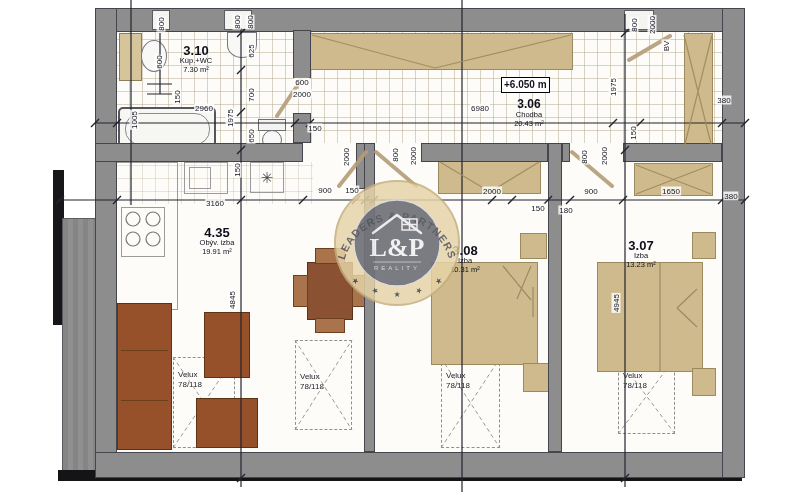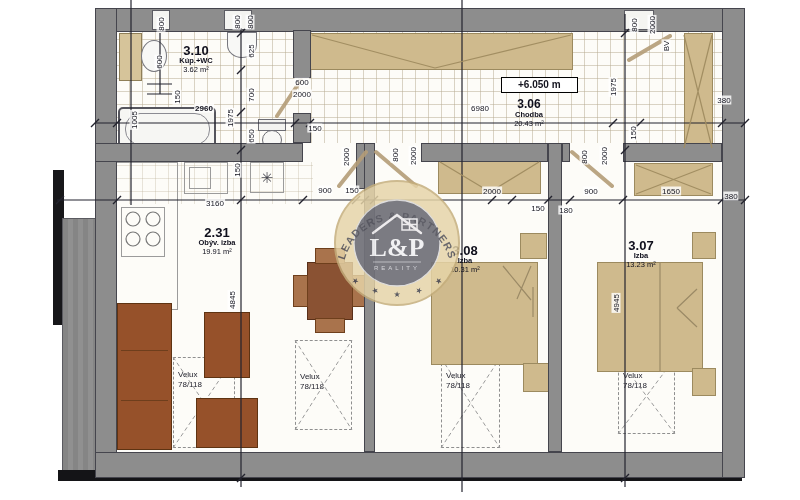--- a/index.html
+++ b/index.html
@@ -21,24 +21,24 @@
     repeating-linear-gradient(0deg, transparent 0 12px, rgba(182,170,144,.3) 12px 13px),
     repeating-linear-gradient(90deg, transparent 0 12px, rgba(182,170,144,.3) 12px 13px);}
   .stripes{background:repeating-linear-gradient(90deg,#858585 0 5px,#909090 5px 10px);
            border:1px solid #5a5a60;}
   .velux{border:1.5px dashed #8f8f8f;background:transparent;}
   .velux-label{position:absolute;left:4px;font-size:8px;line-height:10px;color:#23232e;}
   .dim{position:absolute;font-size:8px;line-height:9px;color:#14141f;white-space:nowrap;
        transform:translate(-50%,-50%);background:rgba(255,255,255,.82);padding:0 1px;}
   .room-label{position:absolute;text-align:center;color:#0f0f1c;transform:translateX(-50%);white-space:nowrap;}
   .room-id{font-size:13px;font-weight:bold;line-height:13px;}
-  .room-name{font-size:7.5px;line-height:8.5px;font-weight:bold;}
+  .room-name{font-size:7.5px;line-height:8.5px;}
   .room-area{font-size:7.5px;line-height:8.5px;}
   #level-box{position:absolute;left:501px;top:77px;border:1.5px solid #000;background:rgba(255,255,255,.95);
-       font-size:10px;font-weight:bold;padding:2px 16px;line-height:10px;}
+       font-size:10px;font-weight:bold;padding:2px 2px;line-height:10px;}
   .sline{position:absolute;left:3px;right:3px;height:0;border-top:1.5px solid #6e3e1c;}
   svg{position:absolute;left:0;top:0;overflow:visible;}
 </style>
 </head>
 <body>
 
 <div id="stage">
 
   <div class="abs" style="left:117px;top:30px;width:605px;height:422px;background:#fdfcf8;"></div>
   <div class="abs tiles" style="left:117px;top:30px;width:605px;height:113px;"></div>
@@ -176,21 +176,21 @@
       <path d="M440,162 L490,192 M539,162 L490,192"></path>
       <path d="M636,165 L711,194 M711,165 L636,194"></path>
     </g>
     <g stroke="#9b8a66" stroke-width="1.2" fill="none">
       <path d="M503,266 L531,300 M531,266 L517,299 M533,287 V317"></path>
       <path d="M697,289 L677,308 M697,327 L677,308 M660,262 V372"></path>
     </g>
   </svg>
 
   <div id="dim-layer">
-      <span class="dim" style="left: 204px; top: 108px; font-weight: bold;">2960</span>
+      <span class="dim" style="left: 204px; top: 108px;">2960</span>
       <span class="dim" style="left: 315px; top: 128px;">150</span>
       <span class="dim" style="left: 480px; top: 108px;">6980</span>
       <span class="dim" style="left: 724px; top: 100px;">380</span>
       <span class="dim" style="left: 215px; top: 203px;">3160</span>
       <span class="dim" style="left: 325px; top: 190px;">900</span>
       <span class="dim" style="left: 352px; top: 190px;">150</span>
       <span class="dim" style="left: 492px; top: 191px;">2000</span>
       <span class="dim" style="left: 538px; top: 208px;">150</span>
       <span class="dim" style="left: 566px; top: 210px;">180</span>
       <span class="dim" style="left: 591px; top: 191px;">900</span>
@@ -219,29 +219,29 @@
       <span class="dim" style="left: 634px; top: 25px; transform: translate(-50%, -50%) rotate(-90deg);">800</span>
       <span class="dim" style="left: 652px; top: 25px; transform: translate(-50%, -50%) rotate(-90deg);">2000</span>
       <span class="dim" style="left: 666px; top: 46px; transform: translate(-50%, -50%) rotate(-90deg);">BV</span>
       <span class="dim" style="left: 232px; top: 300px; transform: translate(-50%, -50%) rotate(-90deg);">4845</span>
       <span class="dim" style="left: 616px; top: 303px; transform: translate(-50%, -50%) rotate(-90deg);">4945</span>
     </div>
 
   <div class="room-label" style="left:196px;top:44px;">
     <div class="room-id">3.10</div>
     <div class="room-name">Kúp.+WC</div>
-    <div class="room-area">3.62 m²</div>
+    <div class="room-area">7.30 m²</div>
   </div>
   <div class="room-label" style="left:529px;top:98px;">
     <div class="room-id" style="font-size:12px;">3.06</div>
     <div class="room-name">Chodba</div>
     <div class="room-area">20.43 m²</div>
   </div>
   <div class="room-label" style="left:217px;top:226px;">
-    <div class="room-id">2.31</div>
+    <div class="room-id">4.35</div>
     <div class="room-name">Obýv. izba</div>
     <div class="room-area">19.91 m²</div>
   </div>
   <div class="room-label" style="left:465px;top:244px;">
     <div class="room-id">3.08</div>
     <div class="room-name">Izba</div>
     <div class="room-area">10.31 m²</div>
   </div>
   <div class="room-label" style="left:641px;top:239px;">
     <div class="room-id">3.07</div>

